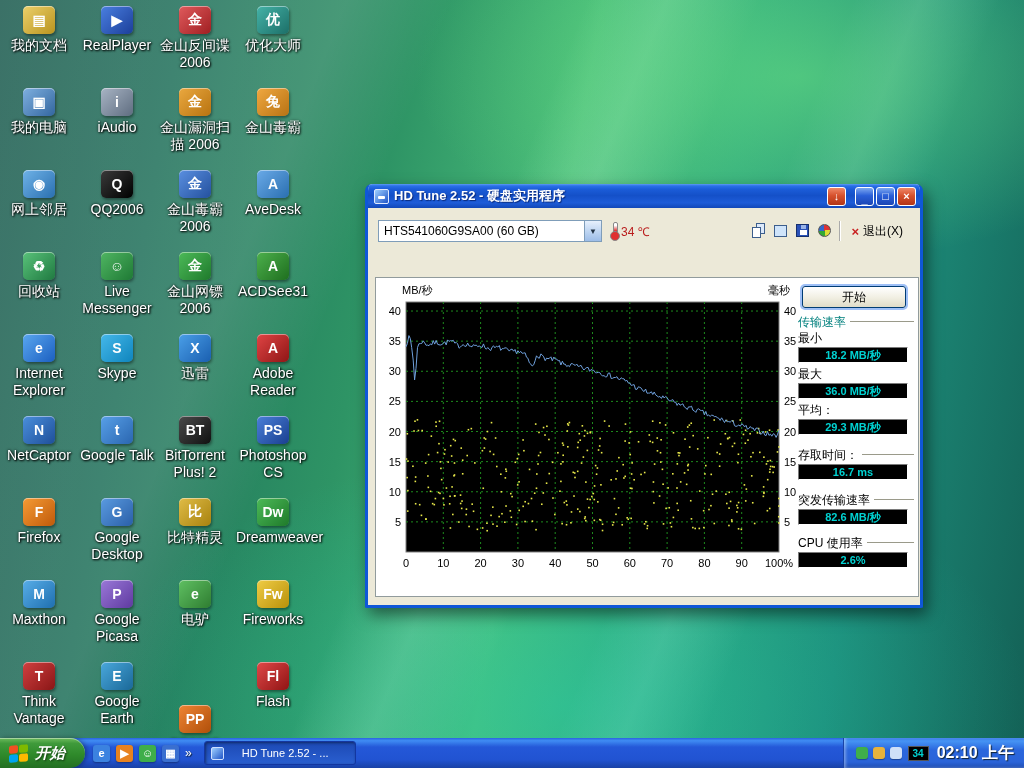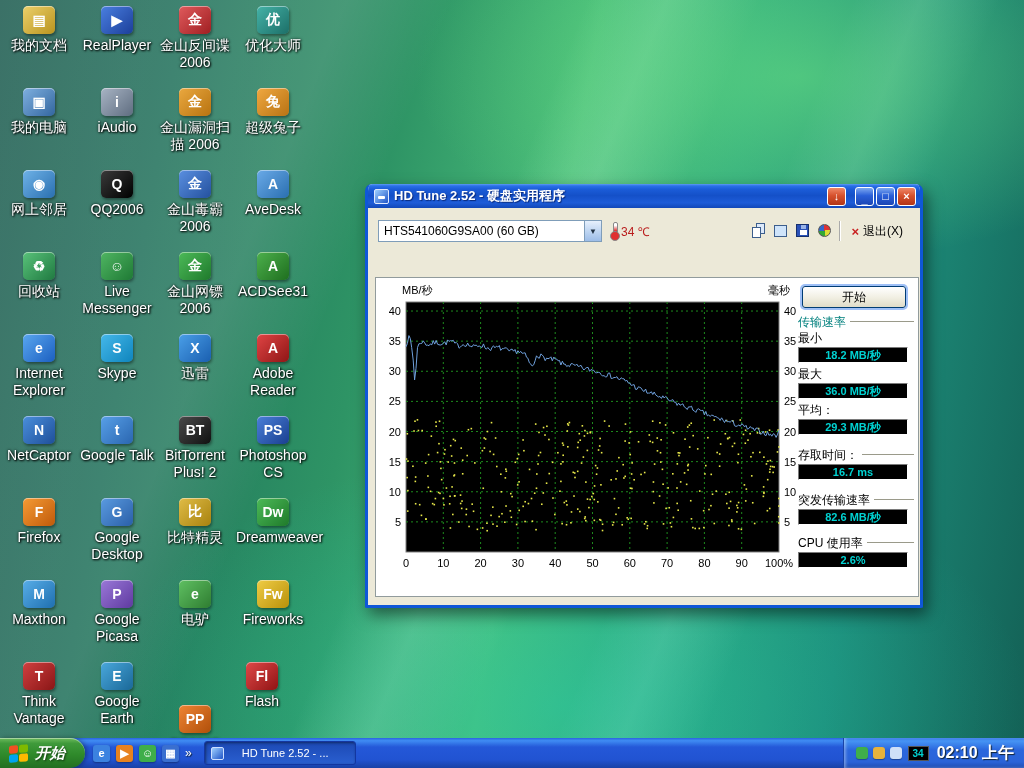--- a/index.html
+++ b/index.html
@@ -271,21 +271,21 @@
       <div class="dicon" style="left: 158px; top: 662px; margin-top: 43px;">
         <div class="ig" style="background: linear-gradient(135deg, rgb(239, 132, 51), rgb(176, 79, 10));">PP</div>
         <div class="lb">PP2005</div>
       </div>
       <div class="dicon" style="left: 236px; top: 6px;">
         <div class="ig" style="background: linear-gradient(135deg, rgb(69, 179, 168), rgb(28, 111, 104));">优</div>
         <div class="lb">优化大师</div>
       </div>
       <div class="dicon" style="left: 236px; top: 88px;">
         <div class="ig" style="background: linear-gradient(135deg, rgb(240, 168, 64), rgb(184, 115, 20));">兔</div>
-        <div class="lb">超级兔子</div>
+        <div class="lb">金山毒霸</div>
       </div>
       <div class="dicon" style="left: 236px; top: 170px;">
         <div class="ig" style="background: linear-gradient(135deg, rgb(106, 170, 232), rgb(42, 111, 176));">A</div>
         <div class="lb">AveDesk</div>
       </div>
       <div class="dicon" style="left: 236px; top: 252px;">
         <div class="ig" style="background: linear-gradient(135deg, rgb(76, 176, 76), rgb(31, 111, 31));">A</div>
         <div class="lb">ACDSee31</div>
       </div>
       <div class="dicon" style="left: 236px; top: 334px;">
@@ -297,21 +297,21 @@
         <div class="lb">Photoshop CS</div>
       </div>
       <div class="dicon" style="left: 236px; top: 498px;">
         <div class="ig" style="background: linear-gradient(135deg, rgb(76, 186, 88), rgb(31, 122, 42));">Dw</div>
         <div class="lb">Dreamweaver</div>
       </div>
       <div class="dicon" style="left: 236px; top: 580px;">
         <div class="ig" style="background: linear-gradient(135deg, rgb(240, 204, 69), rgb(184, 145, 10));">Fw</div>
         <div class="lb">Fireworks</div>
       </div>
-      <div class="dicon" style="left: 225px; top: 662px;">
+      <div class="dicon" style="left: 236px; top: 662px;">
         <div class="ig" style="background: linear-gradient(135deg, rgb(224, 72, 72), rgb(144, 20, 20));">Fl</div>
         <div class="lb">Flash</div>
       </div>
     </div>
 
   <div class="win">
     <div class="titlebar">
       <span class="app-ic"></span>
       <span class="title">HD Tune 2.52 - 硬盘实用程序</span>
       <span id="win-ctrls"><span class="wbtn red" style="margin-right: 7px;">

